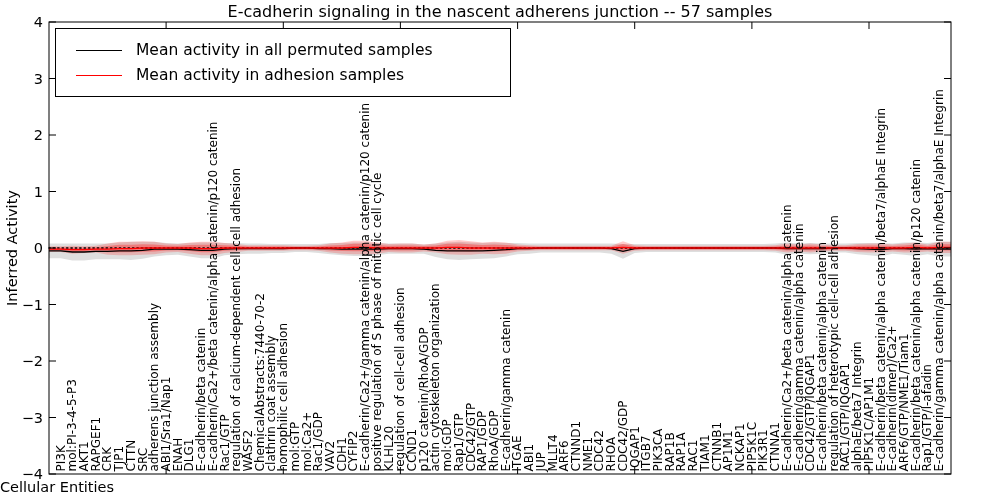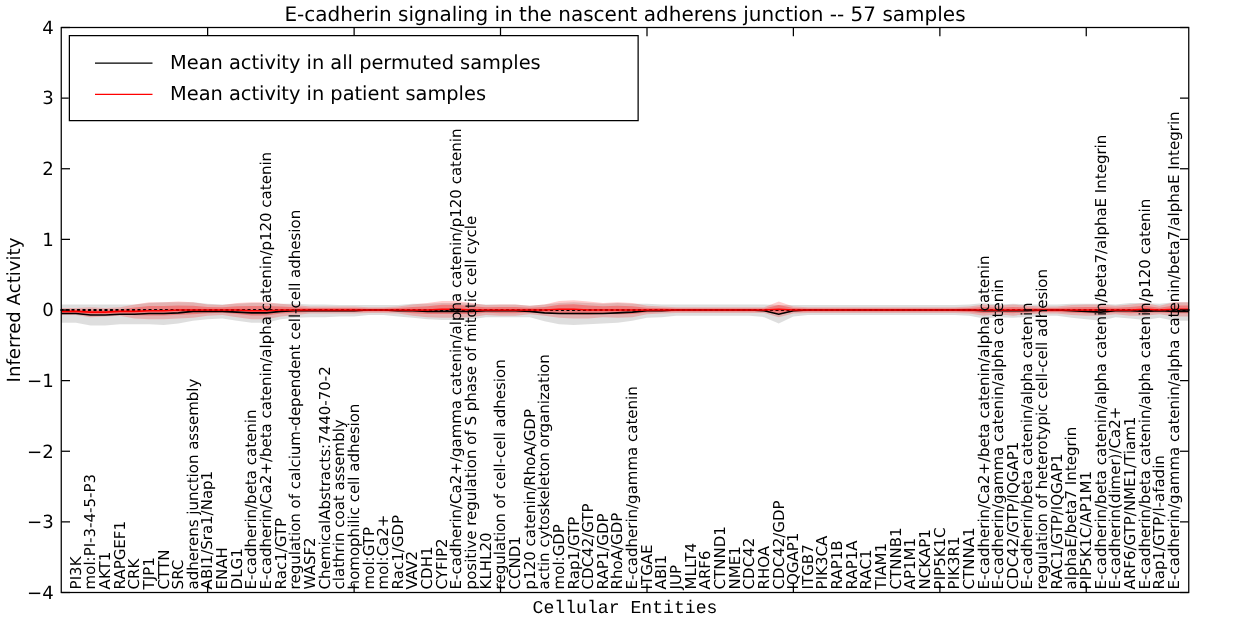--- a/index.html
+++ b/index.html
@@ -15,21 +15,21 @@
     position:absolute;left:0;top:2px;width:1000px;
     text-align:center;font-size:16px;color:#000;
   }
   .y-axis-label{
     position:absolute;left:-88px;top:240px;width:200px;
     text-align:center;font-size:14.5px;color:#000;
     transform:rotate(-90deg);
   }
   .x-axis-label{
     position:absolute;left:0;top:479px;width:1000px;
-    text-align:center;font-size:14.5px;color:#000;font-family:Liberation Mono, monospace;
+    text-align:left;font-size:14.5px;color:#000;
   }
   .legend{
     position:absolute;left:55px;top:28px;width:456px;height:69px;
     background:#ffffff;border:1px solid #000;
     box-sizing:border-box;
     display:flex;flex-direction:column;justify-content:center;
     gap:7px;padding:4px 16px;
   }
   .legend-row{display:flex;align-items:center;}
   .legend-swatch{
@@ -175,16 +175,16 @@
 
   <div class="x-axis-label">Cellular Entities</div>
 
   <div class="legend">
     <div class="legend-row">
       <span class="legend-swatch" style="border-top-color: rgb(0, 0, 0);"></span>
       <span class="legend-label">Mean activity in all permuted samples</span>
     </div>
     <div class="legend-row">
       <span class="legend-swatch" style="border-top-color: rgb(255, 0, 0);"></span>
-      <span class="legend-label">Mean activity in patient samples</span>
+      <span class="legend-label">Mean activity in adhesion samples</span>
     </div>
   </div>
 </div>
 
 </body></html>

